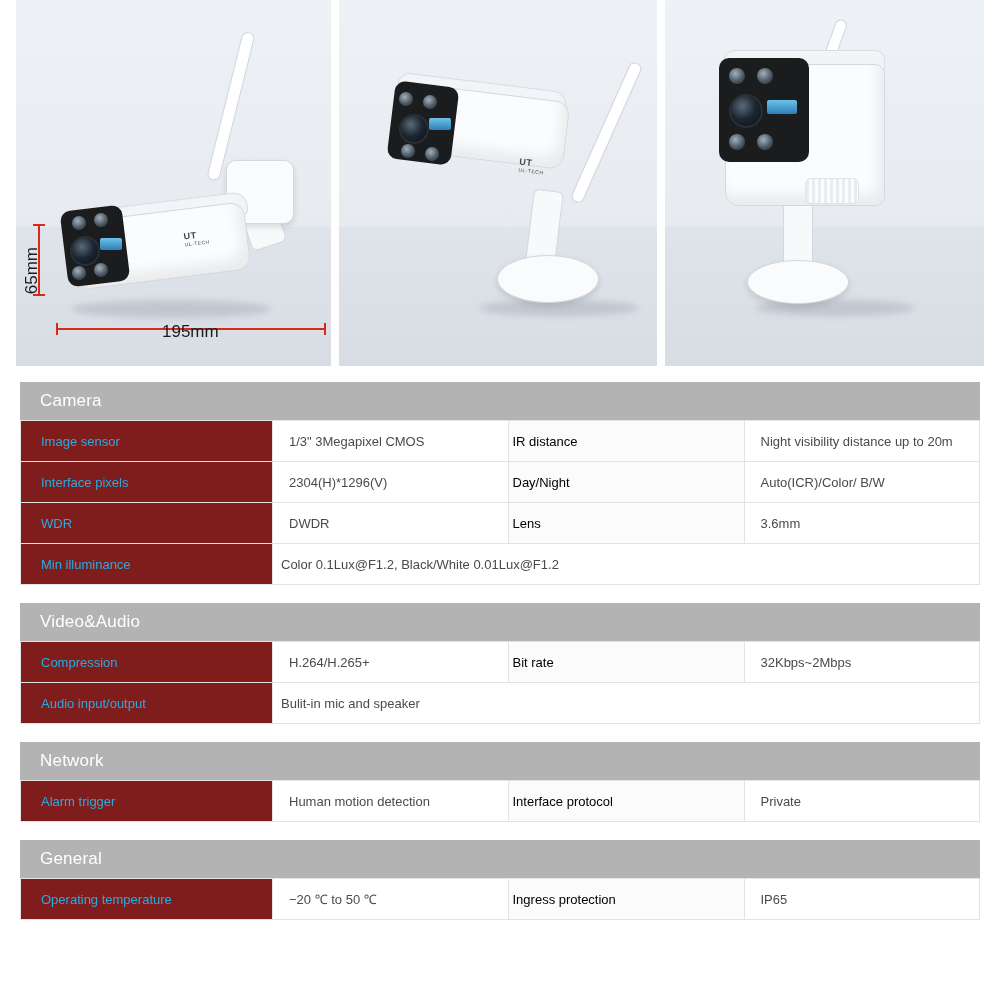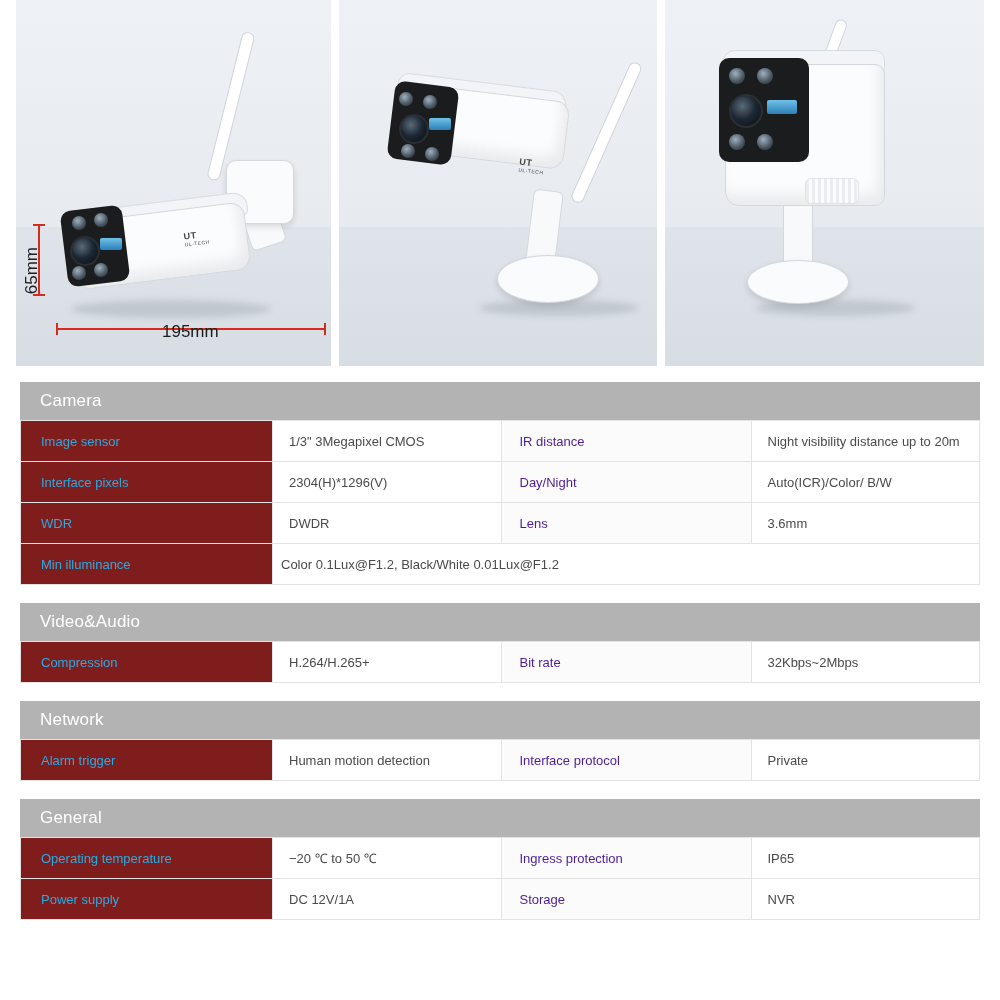--- a/index.html
+++ b/index.html
@@ -182,23 +182,23 @@
     padding-left: 20px;
     background: #7f1d1d;
     width: 230px;
   }
   td.v {
     color: #4a4a4a;
     padding-left: 16px;
     background: #ffffff;
   }
   td.k2 {
-    color: #4c1d95;
+    color: #000000;
     font-size: 14px;
-    padding-left: 18px;
+    padding-left: 4px;
     background: #fbfbfb;
     width: 230px;
   }
   .row-wide td.v { padding-left: 8px; }
 </style>
 </head>
 <body>
 
 <div class="hero">
 
@@ -320,20 +320,24 @@
   <div class="section">
     <div class="section-header">Video&amp;Audio</div>
     <table class="spec">
       <tbody>
           <tr>
         <td class="k">Compression</td>
         <td class="v">H.264/H.265+</td>
         <td class="k2">Bit rate</td>
         <td class="v">32Kbps~2Mbps</td>
       </tr>
+      <tr class="row-wide">
+        <td class="k">Audio input/output</td>
+        <td class="v" colspan="3">Bulit-in mic and speaker</td>
+      </tr>
     </tbody>
       </table>
   </div>
 
   <div class="section">
     <div class="section-header">Network</div>
     <table class="spec">
       <tbody>
           <tr>
         <td class="k">Alarm trigger</td>
@@ -348,23 +352,17 @@
   <div class="section">
     <div class="section-header">General</div>
     <table class="spec">
       <tbody>
           <tr>
         <td class="k">Operating temperature</td>
         <td class="v">−20 ℃ to 50 ℃</td>
         <td class="k2">Ingress protection</td>
         <td class="v">IP65</td>
       </tr>
-      <tr>
-        <td class="k">Power supply</td>
-        <td class="v">DC 12V/1A</td>
-        <td class="k2">Storage</td>
-        <td class="v">NVR</td>
-      </tr>
     </tbody>
       </table>
   </div>
 
 </div>
 
 </body></html>

